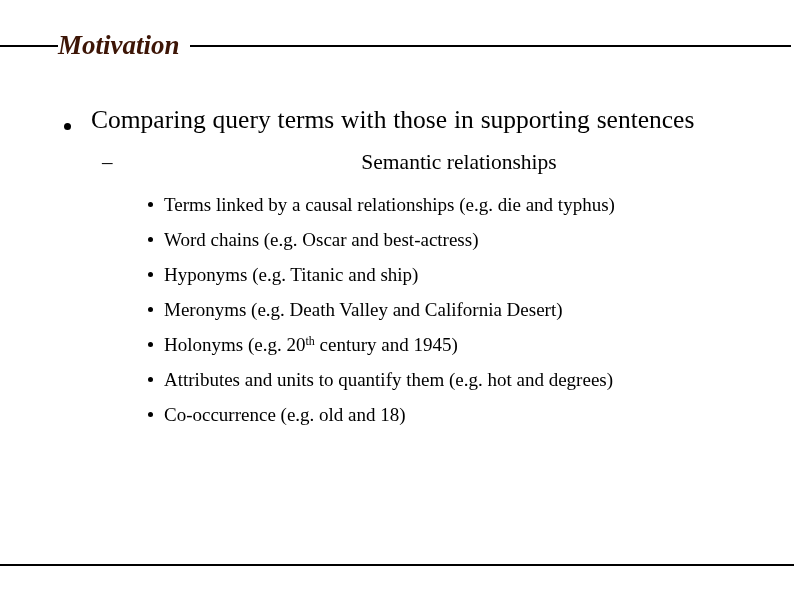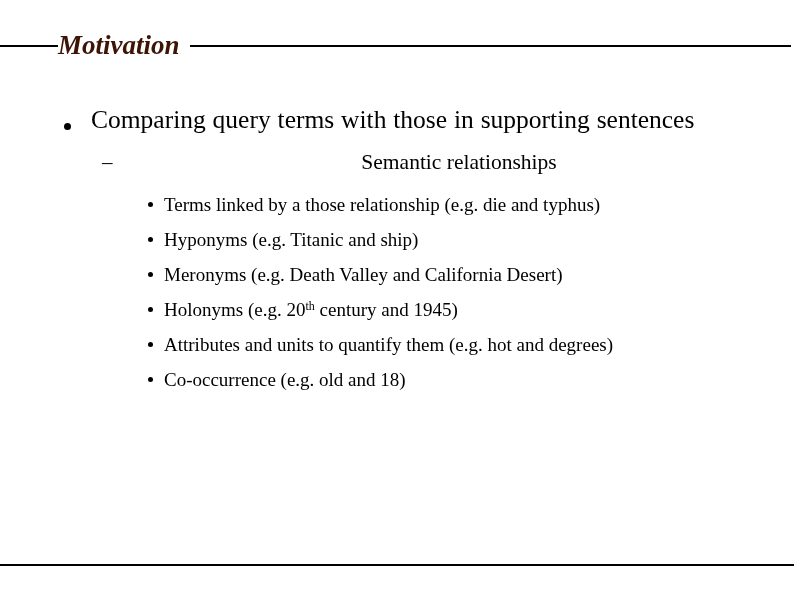--- a/index.html
+++ b/index.html
@@ -166,21 +166,25 @@
   </div>
 
   <div class="l2">
     <span class="l2-dash">–</span>
     <span class="l2-text">Semantic relationships</span>
   </div>
 
   <ul class="l3-list">
     <li class="l3">
       <span class="l3-dot"></span>
-      <span class="l3-text">Terms linked by a those relationship (e.g. die and typhus)</span>
+      <span class="l3-text">Terms linked by a causal relationships (e.g. die and typhus)</span>
+    </li>
+    <li class="l3">
+      <span class="l3-dot"></span>
+      <span class="l3-text">Word chains (e.g. Oscar and best-actress)</span>
     </li>
     <li class="l3">
       <span class="l3-dot"></span>
       <span class="l3-text">Hyponyms (e.g. Titanic and ship)</span>
     </li>
     <li class="l3">
       <span class="l3-dot"></span>
       <span class="l3-text">Meronyms (e.g. Death Valley and California Desert)</span>
     </li>
     <li class="l3">

